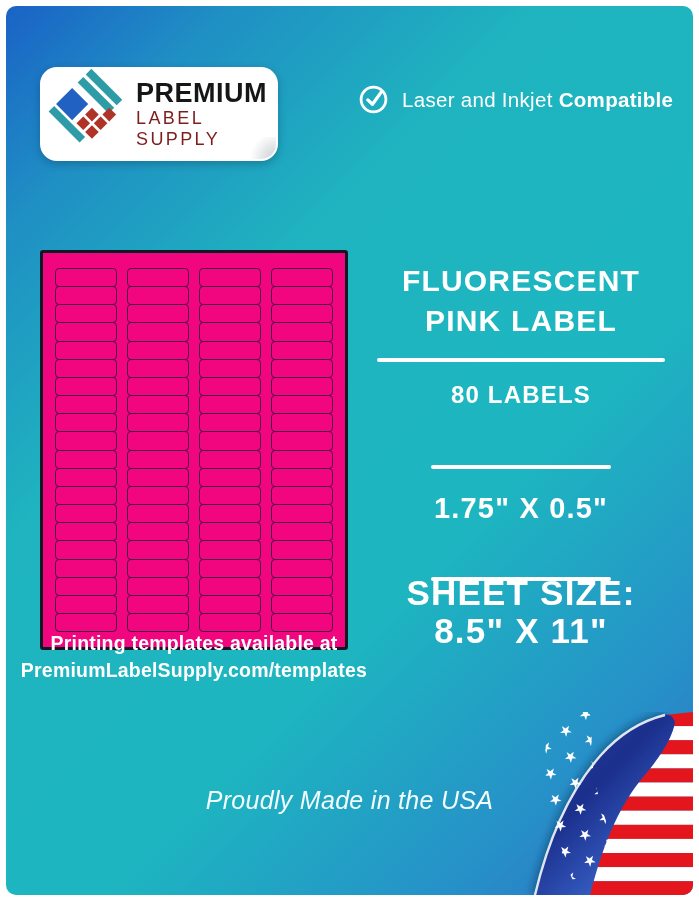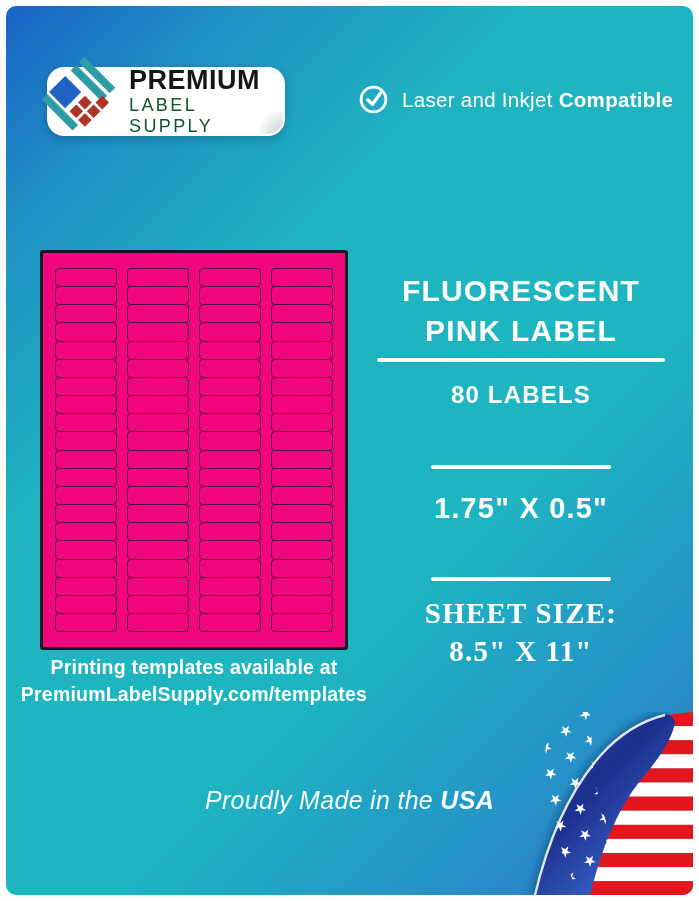--- a/index.html
+++ b/index.html
@@ -2,62 +2,62 @@
 <html style="--pink: #F2067F; --label-outline: #4D0D49; --sheet-border: #0F1722; --bg-blue: #1A62C6; --bg-teal: #1FB4BF; --bg-blue2: #2F6FC4; --flag-red: #E3161E; --flag-navy: #1B2F8C; --flag-blue: #4273DC; --logo-blue: #2161C1; --logo-teal: #2E9CA6; --logo-red: #AF3326;"><head>
 <meta charset="utf-8">
 <style>
   html,body{margin:0;padding:0;}
   body{width:699px;height:901px;background:#fff;font-family:"Liberation Sans",sans-serif;overflow:hidden;}
   .frame{position:relative;width:699px;height:901px;background:#fff;border-radius:16px;}
   .canvas{position:absolute;left:6px;top:6px;right:6px;bottom:6px;border-radius:10px;overflow:hidden;
     background:linear-gradient(135deg,var(--bg-blue) 0%,#1f8fc4 14%,var(--bg-teal) 34%,#1db6c0 62%,#2691c8 84%,var(--bg-blue2) 100%);}
 
   
-  .logo-box{position:absolute;left:41px;top:61px;width:238px;height:69px;background:#fff;border-radius:17px;
-    display:flex;align-items:center;gap:10px;padding:0 10px 0 2px;box-sizing:border-box;box-shadow:0 3px 8px rgba(0,20,40,.25);}
+  .logo-box{position:absolute;left:34px;top:61px;width:238px;height:94px;background:#fff;border-radius:17px;
+    display:flex;align-items:center;gap:10px;padding:0 10px 0 16px;box-sizing:border-box;box-shadow:0 3px 8px rgba(0,20,40,.25);}
   .logo-box::after{content:'';position:absolute;right:2px;bottom:2px;width:30px;height:22px;
     background:radial-gradient(circle at 100% 100%,rgba(90,110,125,.35),rgba(90,110,125,0) 70%);border-radius:0 0 15px 0;}
   .logo-icon{width:70px;height:66px;overflow:visible;flex:0 0 auto;}
   .logo-text .l1{font-size:27px;font-weight:900;color:#161616;letter-spacing:.5px;line-height:29px;}
-  .logo-text .l2{font-size:18px;font-weight:400;color:#14532d;letter-spacing:2.4px;line-height:21px;}
+  .logo-text .l2{font-size:18px;font-weight:400;color:#7f1d1d;letter-spacing:2.4px;line-height:21px;}
 
   
   .badge{position:absolute;left:352px;top:78px;display:flex;align-items:center;gap:13px;color:#fff;}
   .badge svg{width:31px;height:31px;overflow:visible;}
   .badge .txt{font-size:20.5px;font-weight:300;letter-spacing:.3px;}
   .badge .txt b{font-weight:700;}
 
   
   .sheet{position:absolute;left:34px;top:244px;width:308px;height:400px;box-sizing:border-box;
     background:var(--pink);border:3px solid var(--sheet-border);border-radius:3px;padding:15px 12px;}
   .grid{display:flex;gap:10px;width:100%;height:100%;}
   .label-col{flex:1;display:flex;flex-direction:column;}
   .label-cell{flex:1;border:1px solid var(--label-outline);border-radius:4px;margin-top:-1px;}
   .label-cell:first-child{margin-top:0;}
 
   
-  .note{position:absolute;left:2px;top:648px;width:372px;text-align:center;color:#fff;
+  .note{position:absolute;left:2px;top:624px;width:372px;text-align:center;color:#fff;
     font-size:19.5px;font-weight:700;line-height:27px;letter-spacing:.2px;}
 
   
   .spec{position:absolute;left:369px;top:0;width:292px;color:#fff;text-align:center;}
   .spec .block{position:absolute;left:0;width:292px;font-weight:800;letter-spacing:1.2px;}
-  .headline{top:265px;font-size:30px;line-height:40px;}
+  .headline{top:255px;font-size:30px;line-height:40px;}
   .count{top:369px;font-size:24px;line-height:40px;}
   .lsize{top:483px;font-size:29px;line-height:38px;}
-  .ssize{top:588px;font-size:29px;line-height:38px;font-family:Liberation Serif, serif;}
+  .ssize{top:568px;font-size:35px;line-height:38px;}
   .divider{position:absolute;height:3.5px;background:#fff;border-radius:2px;}
   .d1{top:352px;left:2px;width:288px;}
   .d2{top:459px;left:56px;width:180px;}
   .d3{top:571px;left:56px;width:180px;}
 
   
   .footer{position:absolute;left:0;right:0;top:780px;text-align:center;color:#f2feff;
     font-size:25px;font-style:italic;font-weight:500;letter-spacing:.3px;}
-  .footer b{font-weight:700;}
+  .footer b{font-weight:400;}
 
   
   .flag{position:absolute;right:0;bottom:0;width:179px;height:183px;}
 </style>
 </head>
 <body>
 
 <div class="frame">
   <div class="canvas">
 

